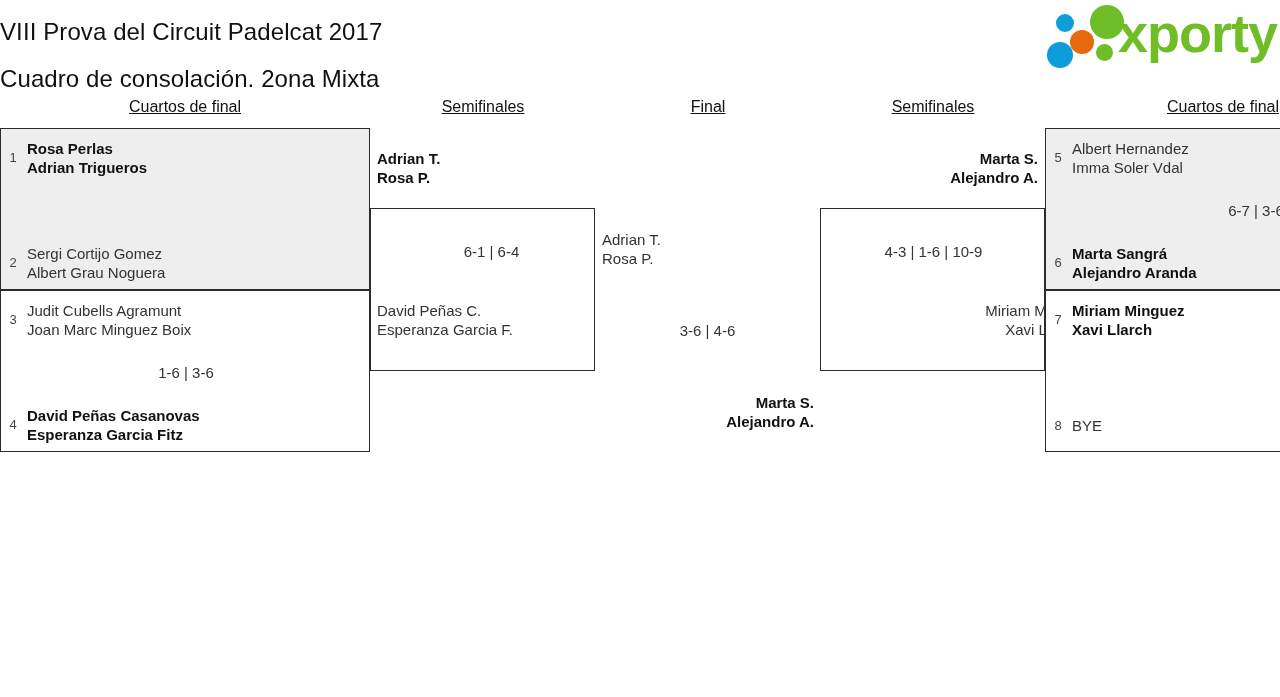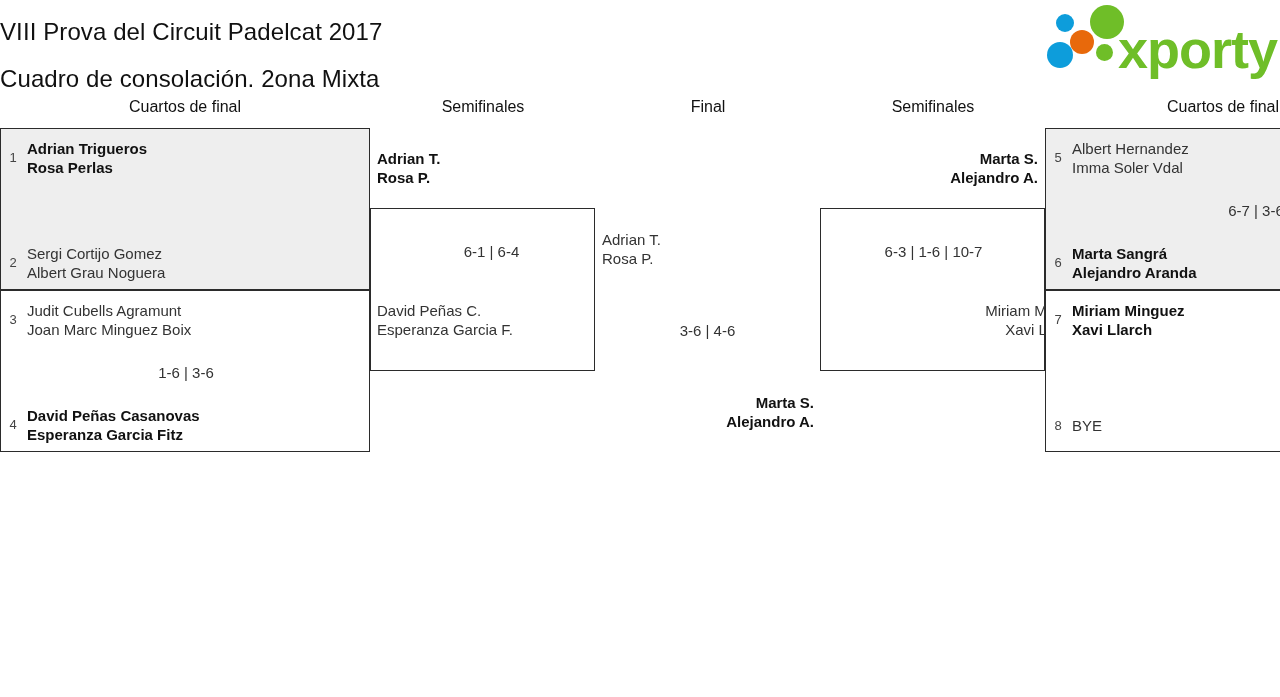--- a/index.html
+++ b/index.html
@@ -40,34 +40,34 @@
   }
   #logo .wordmark {
     position: absolute;
     left: 76px;
     top: 4px;
     font-size: 54px;
     line-height: 54px;
     font-weight: 700;
     color: #6fbe28;
     letter-spacing: -1px;
-    margin-top: 16px;
   }
   #logo .dot { position: absolute; border-radius: 50%; }
 
   
   .round-header {
     position: absolute;
     top: 96px;
     font-size: 16px;
     line-height: 22px;
     font-weight: 400;
     color: #111111;
     text-align: center;
     white-space: nowrap;
+    text-decoration: underline;
   }
 
   
   #bracket {
     position: absolute;
     left: 0;
     top: 0;
     width: 1280px;
     height: 697px;
   }
@@ -129,22 +129,22 @@
 <div class="round-header" style="left:353px; width:260px;">Semifinales</div>
 <div class="round-header" style="left:578px; width:260px;">Final</div>
 <div class="round-header" style="left:803px; width:260px;">Semifinales</div>
 <div class="round-header" style="left:1093px; width:260px;">Cuartos de final</div>
 
 <div id="bracket">
 
   <div class="match-box shaded" style="left:0px; top:128px; width:370px; height:162px;">
     <div class="team winner" style="left:26px; top:10px; right:8px;">
       <span class="seed" style="left:-22px; top:9px;">1</span>
+      <span class="names">Rosa Perlas</span>
       <span class="names">Adrian Trigueros</span>
-      <span class="names">Rosa Perlas</span>
     </div>
     <div class="score" style="left:0px; top:72px; width:370px; text-align:center;"></div>
     <div class="team" style="left:26px; top:115px; right:8px;">
       <span class="seed" style="left:-22px; top:9px;">2</span>
       <span class="names">Sergi Cortijo Gomez</span>
       <span class="names">Albert Grau Noguera</span>
     </div>
   </div>
 
   <div class="match-box plain" style="left:0px; top:290px; width:370px; height:162px;">
@@ -185,21 +185,21 @@
     <span class="names">Marta S.</span>
     <span class="names">Alejandro A.</span>
   </div>
 
   <div class="team winner align-right" style="left:820px; top:149px; width:218px;">
     <span class="names">Marta S.</span>
     <span class="names">Alejandro A.</span>
   </div>
 
   <div class="match-box plain" style="left:820px; top:208px; width:225px; height:163px;">
-    <div class="score" style="left:0px; top:33px; width:225px; text-align:center;">6-3 | 1-6 | 10-7</div>
+    <div class="score" style="left:0px; top:33px; width:225px; text-align:center;">4-3 | 1-6 | 10-9</div>
     <div class="team align-right" style="left:12px; top:92px; width:218px;">
       <span class="names">Miriam M.</span>
       <span class="names">Xavi L.</span>
     </div>
   </div>
 
   <div class="match-box shaded" style="left:1045px; top:128px; width:370px; height:162px;">
     <div class="team" style="left:26px; top:10px;">
       <span class="seed" style="left:-22px; top:9px;">5</span>
       <span class="names">Albert Hernandez</span>

